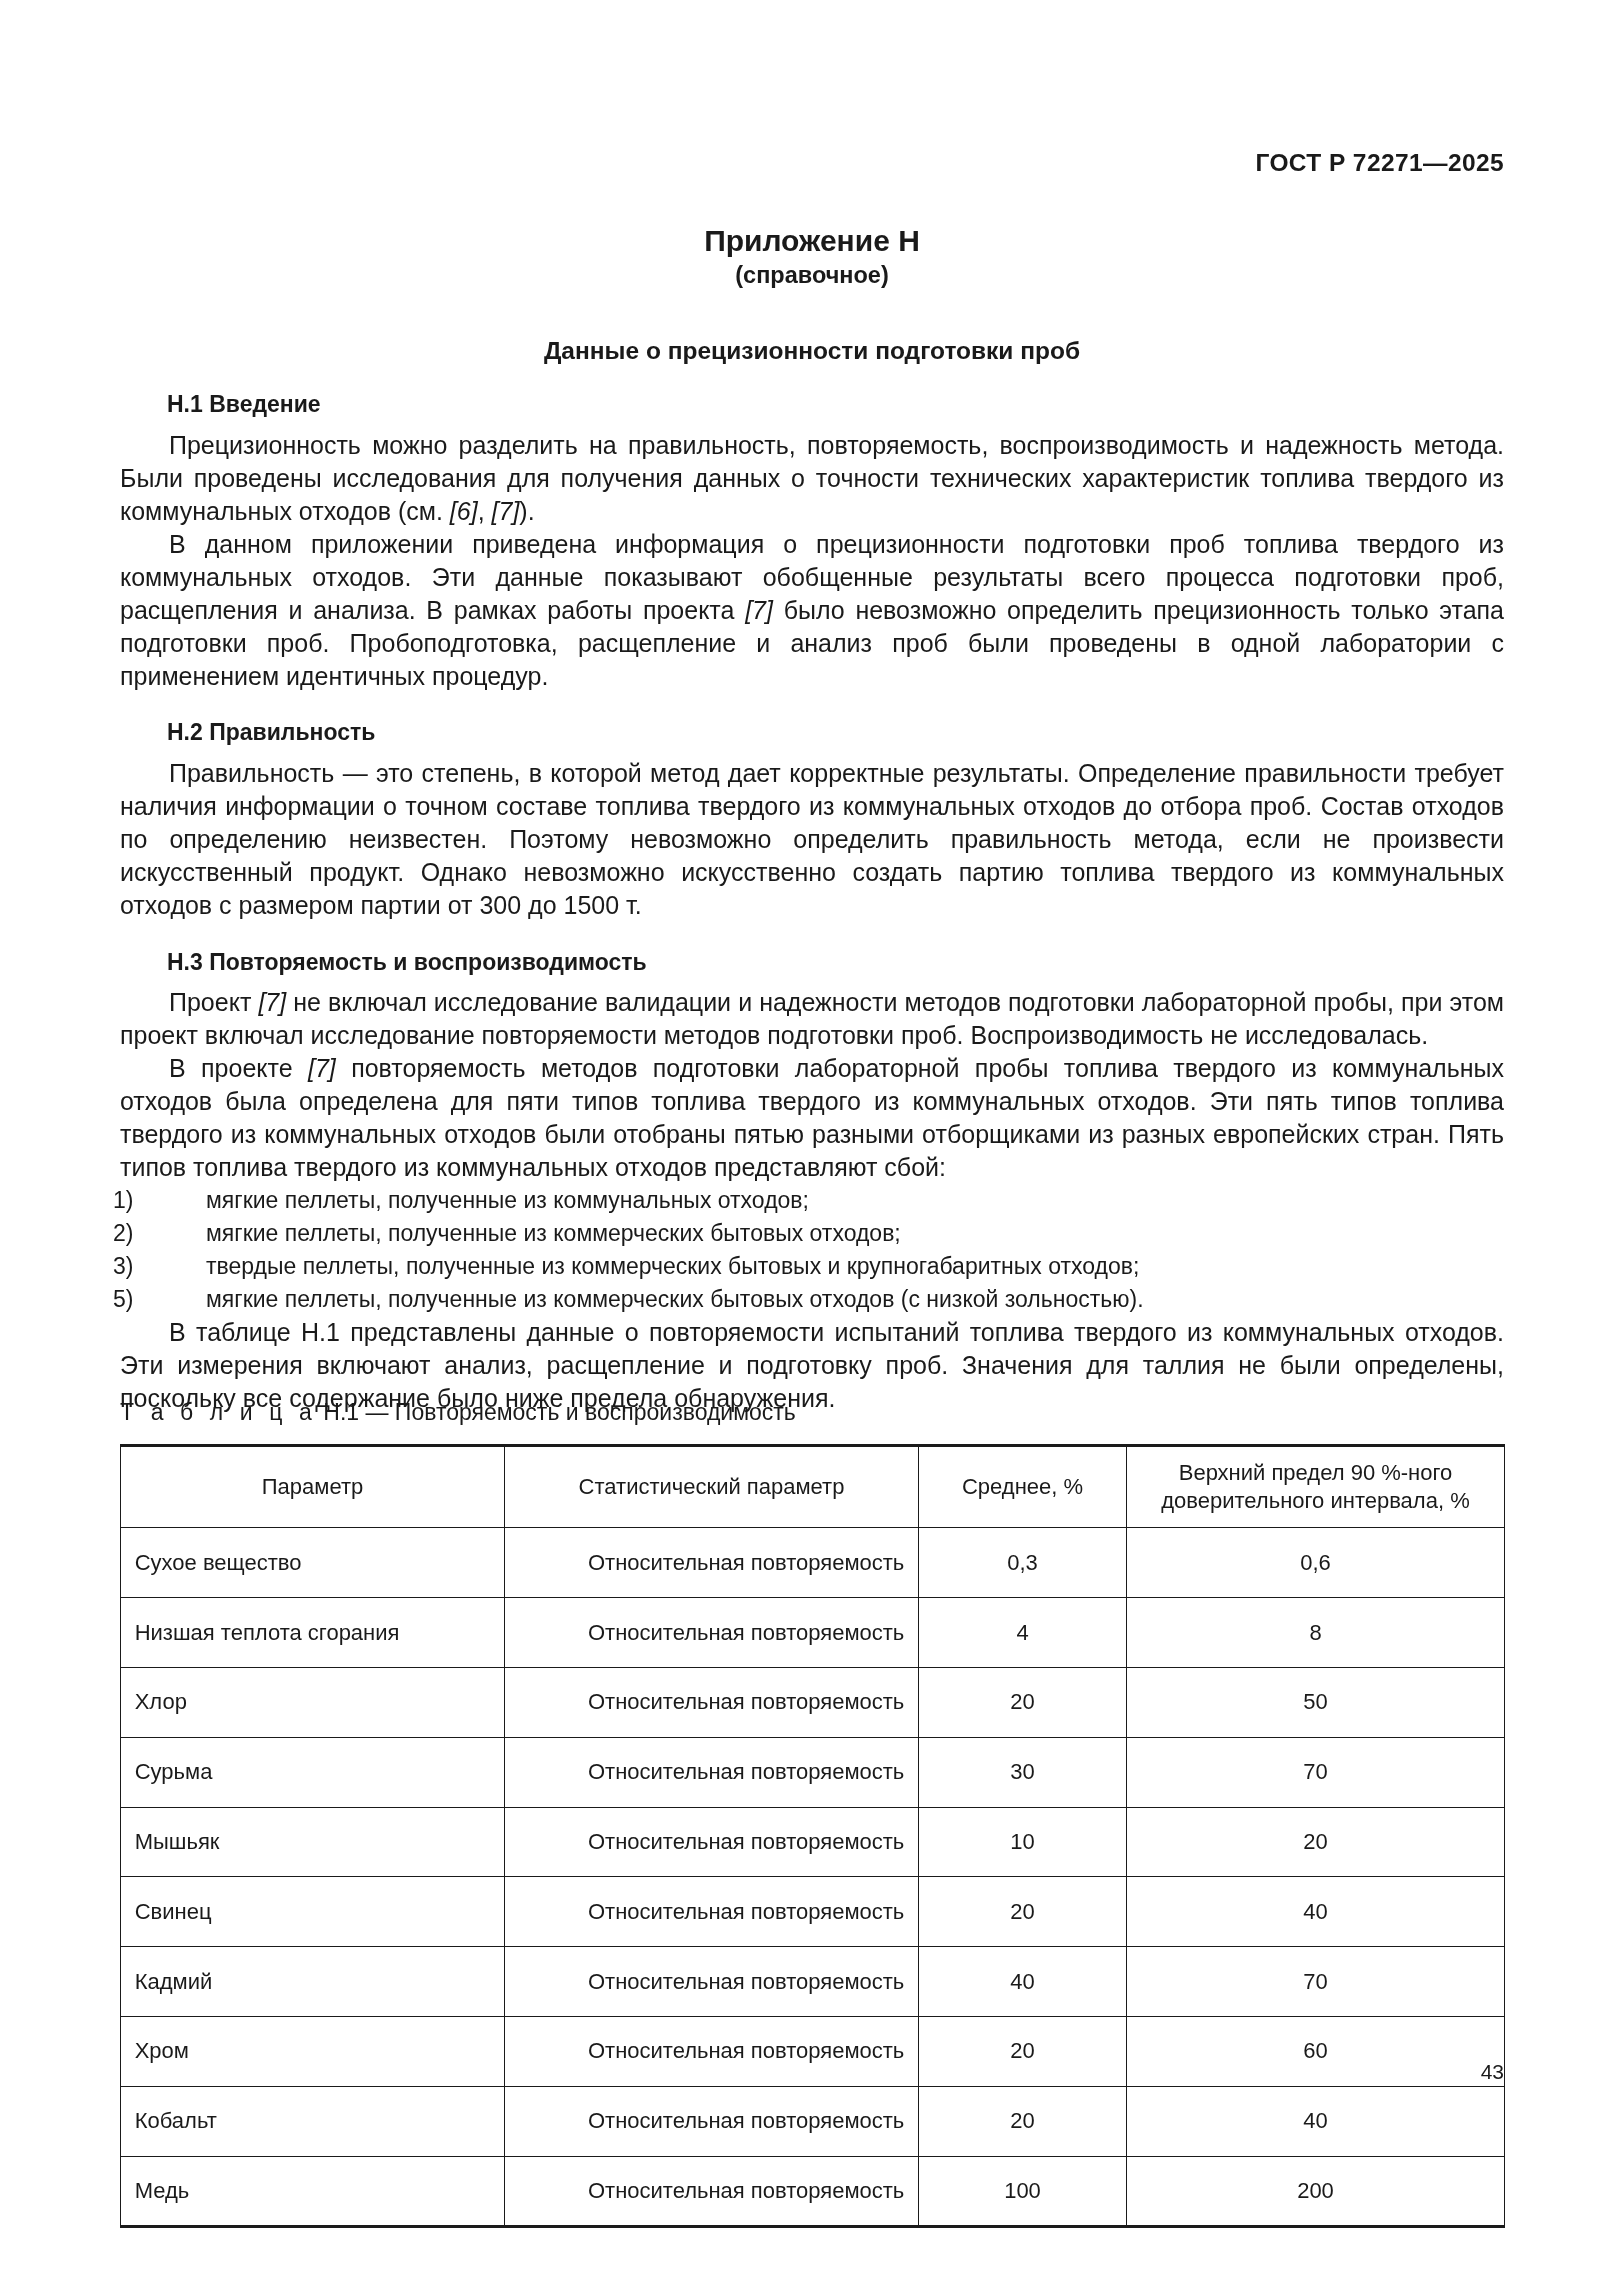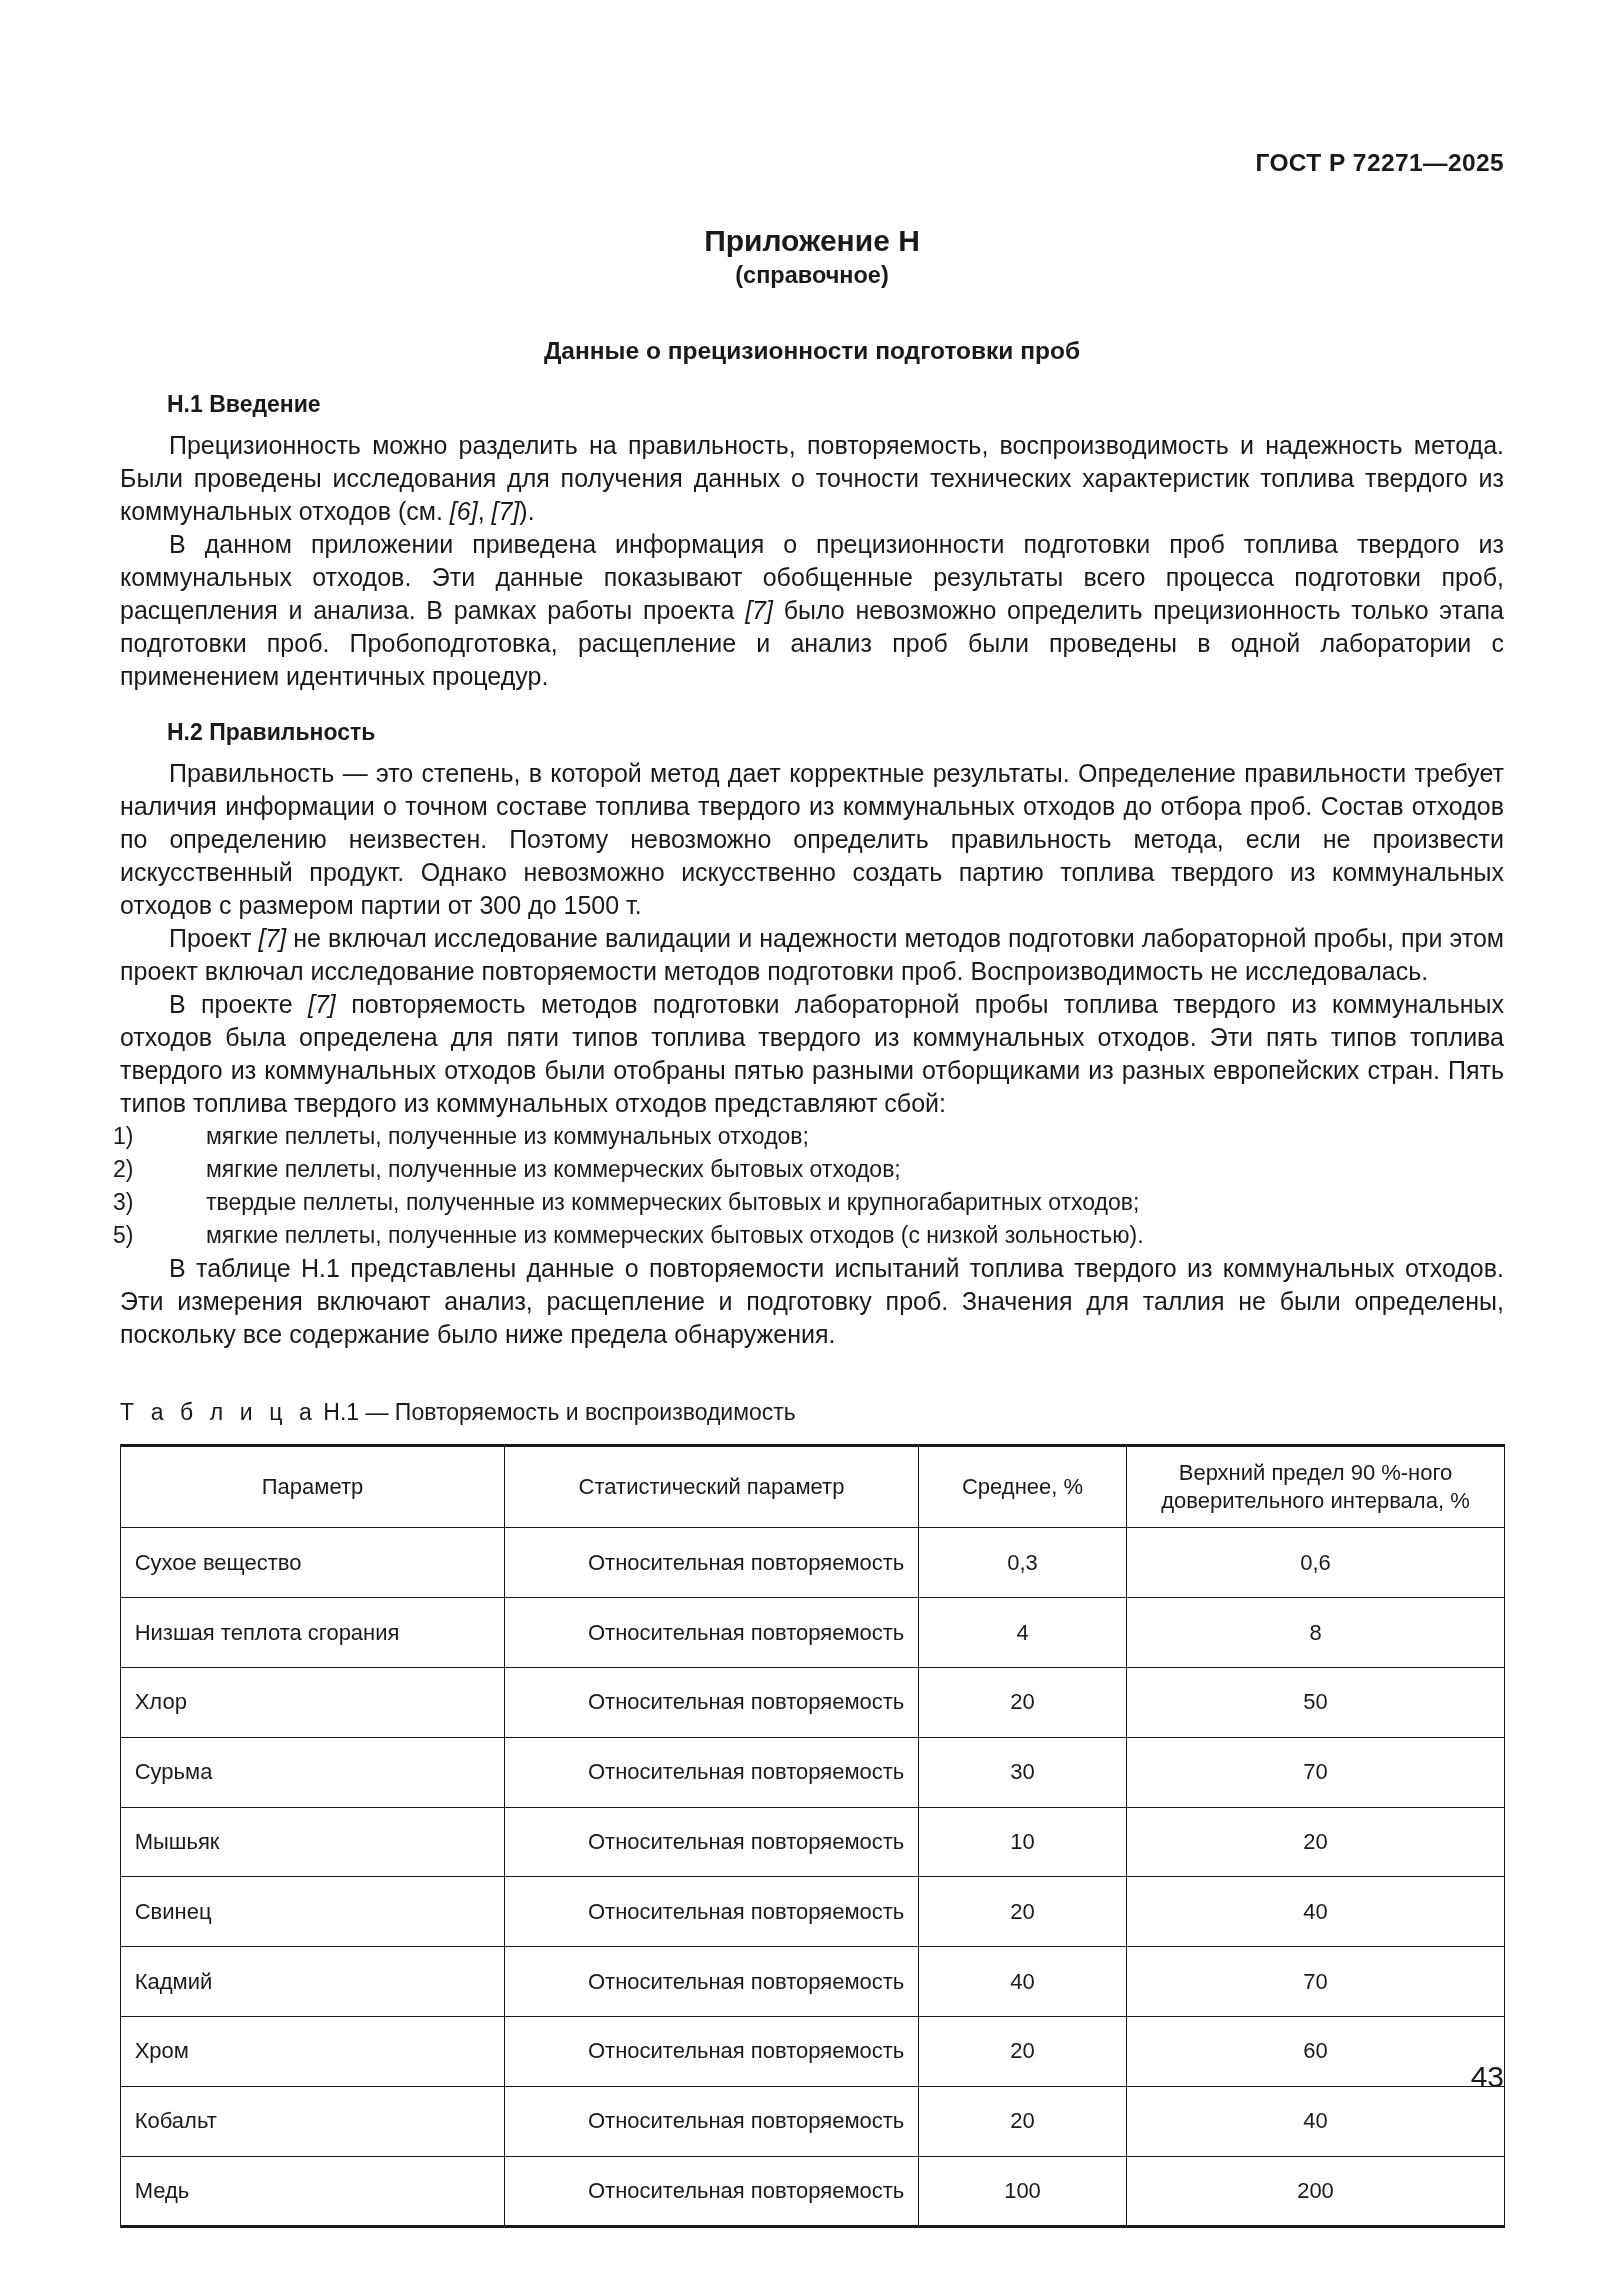--- a/index.html
+++ b/index.html
@@ -149,21 +149,21 @@
   table.data tbody td.p-name { text-align: left; }
   table.data tbody td.p-stat { text-align: right; }
   table.data tbody td.p-num  { text-align: center; margin-left: 38px; }
   table.data tbody tr:last-child td { border-bottom-width: 3.1px; }
 
   
   .page-num {
     position: absolute;
     right: 0;
     top: 2060px;
-    font-size: 30px;
+    font-size: 21px;
     text-align: right;
   }
 </style>
 </head>
 <body>
 
 <div class="page">
 
   <div class="content">
 
@@ -177,20 +177,21 @@
 
     <div class="body-flow">
 
       <h2 class="sec">H.1 Введение</h2>
       <p class="para">Прецизионность можно разделить на правильность, повторяемость, воспроизводимость и надежность метода. Были проведены исследования для получения данных о точности технических характеристик топлива твердого из коммунальных отходов (см. <span class="italic">[6]</span>, <span class="italic">[7]</span>).</p>
       <p class="para">В данном приложении приведена информация о прецизионности подготовки проб топлива твердого из коммунальных отходов. Эти данные показывают обобщенные результаты всего процесса подготовки проб, расщепления и анализа. В рамках работы проекта <span class="italic">[7]</span> было невозможно определить прецизионность только этапа подготовки проб. Пробоподготовка, расщепление и анализ проб были проведены в одной лаборатории с применением идентичных процедур.</p>
 
       <h2 class="sec spaced">H.2 Правильность</h2>
       <p class="para">Правильность — это степень, в которой метод дает корректные результаты. Определение правильности требует наличия информации о точном составе топлива твердого из коммунальных отходов до отбора проб. Состав отходов по определению неизвестен. Поэтому невозможно определить правильность метода, если не произвести искусственный продукт. Однако невозможно искусственно создать партию топлива твердого из коммунальных отходов с размером партии от 300 до 1500 т.</p>
 
+      <h2 class="sec spaced">H.3 Повторяемость и воспроизводимость</h2>
       <p class="para">Проект <span class="italic">[7]</span> не включал исследование валидации и надежности методов подготовки лабораторной пробы, при этом проект включал исследование повторяемости методов подготовки проб. Воспроизводимость не исследовалась.</p>
       <p class="para">В проекте <span class="italic">[7]</span> повторяемость методов подготовки лабораторной пробы топлива твердого из коммунальных отходов была определена для пяти типов топлива твердого из коммунальных отходов. Эти пять типов топлива твердого из коммунальных отходов были отобраны пятью разными отборщиками из разных европейских стран. Пять типов топлива твердого из коммунальных отходов представляют сбой:</p>
 
       <ul class="numlist">
         <li><span class="lnum">1)</span><span>мягкие пеллеты, полученные из коммунальных отходов;</span></li>
         <li><span class="lnum">2)</span><span>мягкие пеллеты, полученные из коммерческих бытовых отходов;</span></li>
         <li><span class="lnum">3)</span><span>твердые пеллеты, полученные из коммерческих бытовых и крупногабаритных отходов;</span></li>
         <li><span class="lnum">5)</span><span>мягкие пеллеты, полученные из коммерческих бытовых отходов (с низкой зольностью).</span></li>
       </ul>
 

